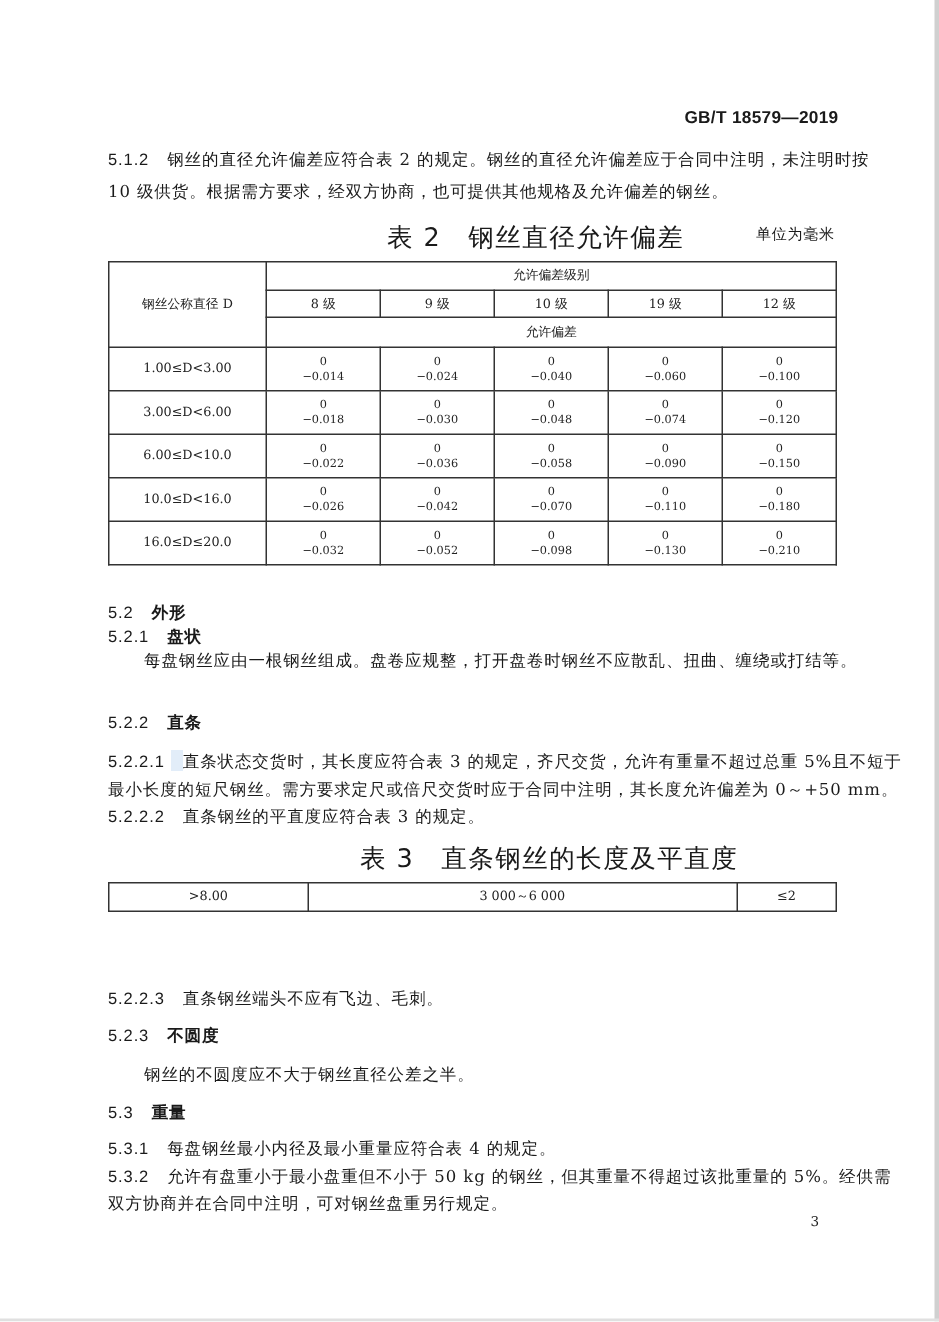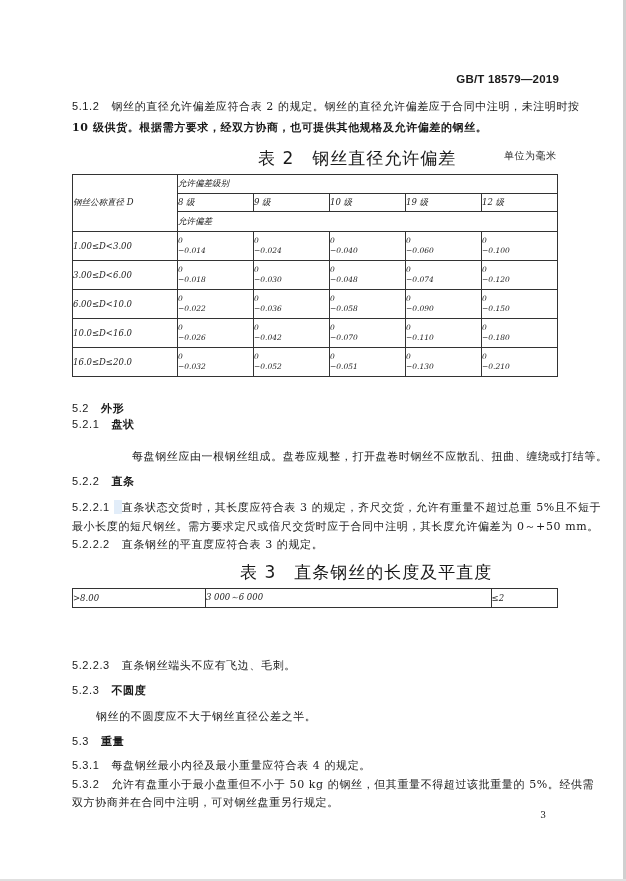--- a/index.html
+++ b/index.html
@@ -26,41 +26,41 @@
   .h { font-weight: bold; margin-top: 20px; }
   .indent { left: 96px; }
 
   .caption {
     position: absolute; font-size: 17px; font-weight: normal; letter-spacing: 1px;
     font-family: "DejaVu Sans", "Liberation Sans", sans-serif;
   }
   .unit { position: absolute; font-size: 10px; letter-spacing: 0.5px; }
 
   table { border-collapse: collapse; position: absolute; font-size: 8.5px; }
-  td { border: 1px solid #333; text-align: left; padding: 0; color: #222; font-style: italic; }
+  td { border: 1px solid #333; text-align: center; padding: 0; color: #222; }
   table.t2 { left: 72px; top: 174px; width: 486px; border: 1.5px solid #222; }
   table.t2 td.dev { line-height: 10px; font-size: 7.5px; }
   table.t2 td.dev .top { display: block; }
   table.t3 { left: 72px; top: 588px; width: 486px; border: 1.5px solid #222; }
   table.t3 td { height: 18px; font-size: 8.5px; }
   .pageno { position: absolute; top: 810px; right: 80px; font-size: 9px; }
   .cursor-mark { position: absolute; left: 114px; top: 500px; width: 8px; height: 14px; background: #dbe8f7; opacity: 0.8; }
 </style>
 </head>
 <body>
 
 <div class="page-edge-right"></div>
 <div class="page-edge-bottom"></div>
 
 <div class="std-code">GB/T 18579—2019</div>
 
 <div class="p" style="top:96px;">
   <span class="num">5.1.2</span><span>钢丝的直径允许偏差应符合表 2 的规定。钢丝的直径允许偏差应于合同中注明，未注明时按</span>
 </div>
-<div class="p" style="top:117px;font-weight:bold;">10 级供货。根据需方要求，经双方协商，也可提供其他规格及允许偏差的钢丝。</div>
+<div class="p" style="top:117px;">10 级供货。根据需方要求，经双方协商，也可提供其他规格及允许偏差的钢丝。</div>
 
 <div class="caption" style="left:258px; top:147px;">表 2　钢丝直径允许偏差</div>
 <div class="unit" style="left:504px; top:149px;">单位为毫米</div>
 
 <table class="t2">
   <tbody>
       <tr style="height:19px;">
     <td rowspan="3" style="width:104px;">钢丝公称直径 D</td>
     <td colspan="5">允许偏差级别</td>
   </tr>
@@ -105,34 +105,34 @@
         <td class="dev"><span class="top">0</span><span>−0.026</span></td>
         <td class="dev"><span class="top">0</span><span>−0.042</span></td>
         <td class="dev"><span class="top">0</span><span>−0.070</span></td>
         <td class="dev"><span class="top">0</span><span>−0.110</span></td>
         <td class="dev"><span class="top">0</span><span>−0.180</span></td>
       </tr>
       <tr style="height: 29px;">
         <td>16.0≤D≤20.0</td>
         <td class="dev"><span class="top">0</span><span>−0.032</span></td>
         <td class="dev"><span class="top">0</span><span>−0.052</span></td>
-        <td class="dev"><span class="top">0</span><span>−0.051</span></td>
+        <td class="dev"><span class="top">0</span><span>−0.098</span></td>
         <td class="dev"><span class="top">0</span><span>−0.130</span></td>
         <td class="dev"><span class="top">0</span><span>−0.210</span></td>
       </tr>
     </tbody>
 </table>
 
 <div class="p" style="top:398px;">
   <span class="num">5.2</span><span class="h">外形</span>
 </div>
 <div class="p" style="top:414px;">
   <span class="num">5.2.1</span><span class="h">盘状</span>
 </div>
-<div class="p indent" style="top:446px;margin-left:36px;">每盘钢丝应由一根钢丝组成。盘卷应规整，打开盘卷时钢丝不应散乱、扭曲、缠绕或打结等。</div>
+<div class="p indent" style="top:430px;">每盘钢丝应由一根钢丝组成。盘卷应规整，打开盘卷时钢丝不应散乱、扭曲、缠绕或打结等。</div>
 
 <div class="p" style="top:471px;">
   <span class="num">5.2.2</span><span class="h">直条</span>
 </div>
 
 <div class="cursor-mark"></div>
 <div class="p" style="top:497px;">
   <span class="num">5.2.2.1</span><span>直条状态交货时，其长度应符合表 3 的规定，齐尺交货，允许有重量不超过总重 5%且不短于</span>
 </div>
 <div class="p" style="top:516px;">最小长度的短尺钢丝。需方要求定尺或倍尺交货时应于合同中注明，其长度允许偏差为 0～+50 mm。</div>

